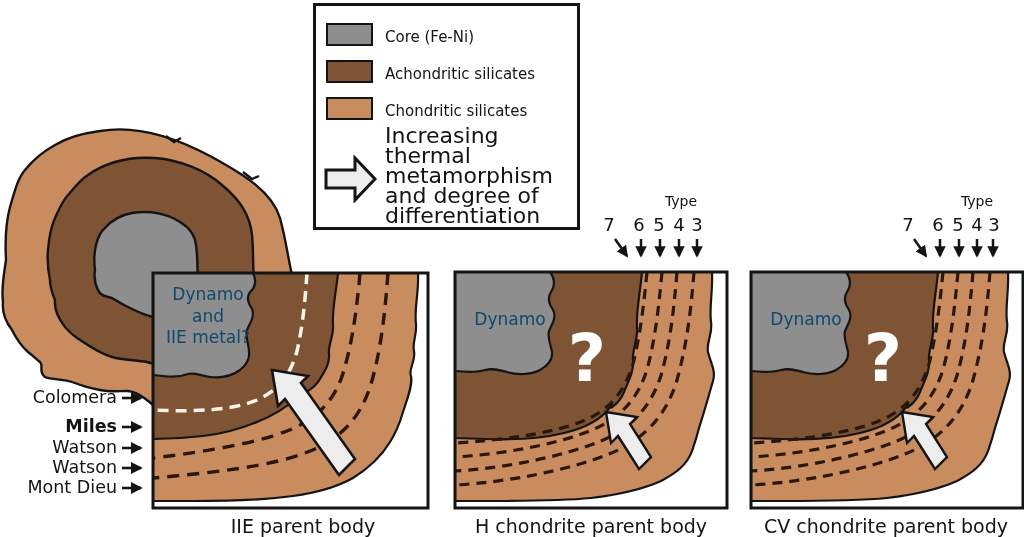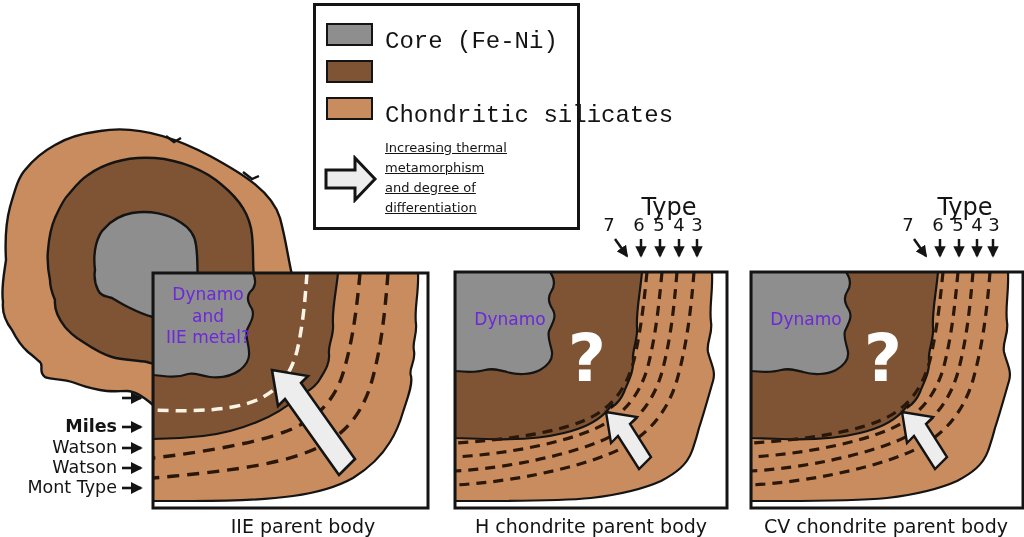--- a/index.html
+++ b/index.html
@@ -1,30 +1,30 @@
 <!DOCTYPE html>
 <html><head>
 <meta charset="utf-8">
 <style>
   html,body{margin:0;padding:0;background:#fff;}
   #stage{position:relative;width:1024px;height:537px;background:#fff;overflow:hidden;
          font-family:"DejaVu Sans","Liberation Sans",sans-serif;color:#141414;}
   #art{position:absolute;left:0;top:0;}
   .txt{position:absolute;white-space:nowrap;}
   .caption{font-size:19px;transform:translateX(-50%);}
-  .type-title{font-size:24px;transform:translateX(-50%);}
+  .type-title{font-size:14px;transform:translateX(-50%);margin-left:12px;}
   .type-num{font-size:18px;transform:translateX(-50%);}
   .met-label{font-size:17.5px;width:117px;text-align:right;left:0;}
-  .core-text{color:#6d28d9;font-size:17px;line-height:21.5px;text-align:center;transform:translateX(-50%);}
+  .core-text{color:#0c4a6e;font-size:17px;line-height:21.5px;text-align:center;transform:translateX(-50%);}
   .qmark{color:#fff;font-size:66px;font-weight:bold;transform:translateX(-50%);}
   .legend{position:absolute;left:313px;top:3px;width:267px;height:227px;border:3px solid #141414;
           box-sizing:border-box;background:#fff;}
   .legend .sw{position:absolute;left:10px;width:47px;height:23px;border:2.5px solid #141414;box-sizing:border-box;}
-  .legend .lbl{position:absolute;left:69px;font-size:24px;white-space:nowrap;font-family:Liberation Mono, monospace;}
-  .legend .arrow-lines{position:absolute;left:69px;top:132px;font-size:13px;line-height:20px;text-decoration:underline;}
+  .legend .lbl{position:absolute;left:69px;font-size:15px;white-space:nowrap;}
+  .legend .arrow-lines{position:absolute;left:69px;top:120px;font-size:22px;line-height:20px;}
   .legend .arrow-ic{position:absolute;left:8px;top:149px;}
 </style>
 </head>
 <body>
 
 <div id="stage">
 
   <svg id="art" width="1024" height="537" viewBox="0 0 1024 537">
     <defs>
       <marker id="ah" viewBox="0 0 10 10" refX="8.5" refY="5" markerWidth="4.6" markerHeight="4.6" orient="auto">
@@ -135,37 +135,39 @@
       <line x1="959" y1="239" x2="959" y2="256"></line>
       <line x1="977" y1="239" x2="977" y2="256"></line>
       <line x1="993" y1="239" x2="993" y2="256"></line>
     </g>
   </svg>
 
   <div class="legend">
     <div class="sw" style="top:17px;background:#8e8e8f;"></div>
     <div class="lbl" style="top:22px;">Core (Fe-Ni)</div>
     <div class="sw" style="top:54px;background:#7e5434;"></div>
+    <div class="lbl" style="top:59px;">Achondritic silicates</div>
     <div class="sw" style="top:91px;background:#c98c5e;"></div>
     <div class="lbl" style="top:96px;">Chondritic silicates</div>
     <svg class="arrow-ic" width="54" height="48" viewBox="0 0 54 48">
       <polygon points="2,15 31,15 31,3 51,24 31,45 31,33 2,33" fill="#ededed" stroke="#141414" stroke-width="3"></polygon>
     </svg>
     <div class="arrow-lines">
       <div>Increasing thermal</div>
       <div>metamorphism</div>
       <div>and degree of</div>
       <div>differentiation</div>
     </div>
   </div>
 
+  <div class="txt met-label" style="top:387px;">Colomera</div>
   <div class="txt met-label" style="top:416px;font-weight:bold;">Miles</div>
   <div class="txt met-label" style="top:437px;">Watson</div>
   <div class="txt met-label" style="top:457px;">Watson</div>
-  <div class="txt met-label" style="top:477px;">Mont Type</div>
+  <div class="txt met-label" style="top:477px;">Mont Dieu</div>
 
   <div class="txt core-text" style="left:208px;top:284px;">
     <div>Dynamo</div>
     <div>and</div>
     <div>IIE metal?</div>
   </div>
 
   <div class="txt core-text" style="left:510px;top:309px;">Dynamo</div>
   <div class="txt qmark" style="left:587px;top:320px;">?</div>
   <div class="txt core-text" style="left:806px;top:309px;">Dynamo</div>

